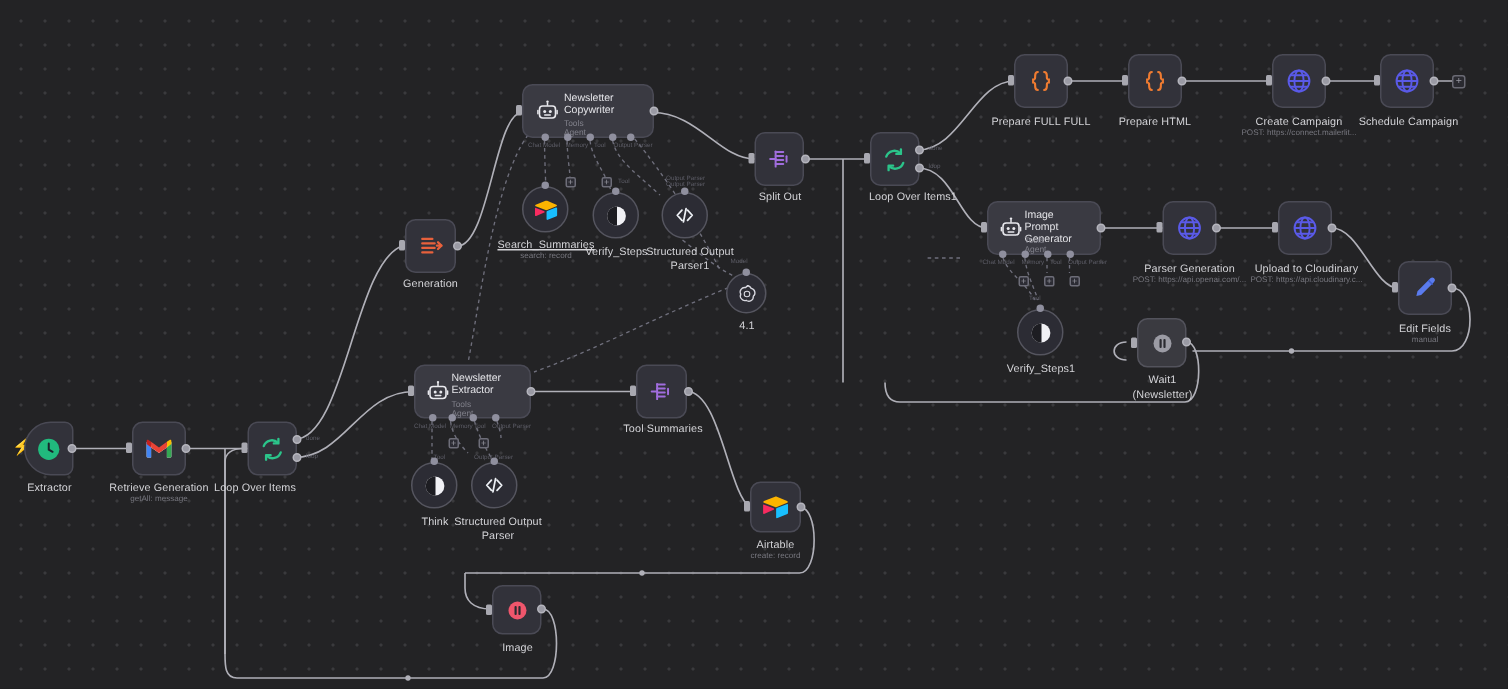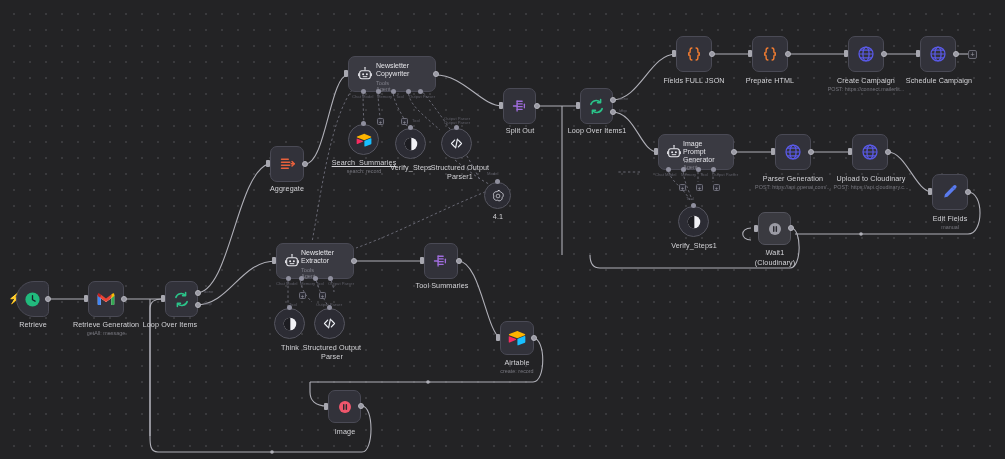--- a/index.html
+++ b/index.html
@@ -168,21 +168,21 @@
 
 <div class="node">
   <div class="bolt" style="left:8px; top:293px;">⚡</div>
   <div class="box trigger-box" style="left:16px; top:281px; width:33px; height:36px;">
     <svg class="ic" width="17" height="17" viewBox="0 0 24 24">
       <circle cx="12" cy="12" r="10" fill="#21ba7d"></circle>
       <path d="M12 6.6v5.7l3.6 2.1" stroke="#18232a" stroke-width="1.9" fill="none" stroke-linecap="round"></path>
     </svg>
   </div>
   <div class="port" style="left:45px; top:296px;"></div>
-  <div class="lbl" style="left:2px; top:320px; width:62px;">Retrieve</div>
+  <div class="lbl" style="left:2px; top:320px; width:62px;">Extractor</div>
 </div>
 
 <div class="node">
   <div class="box" style="left:88px; top:281px; width:36px; height:36px;">
     <svg class="ic" width="18" height="14" viewBox="0 0 24 18">
       <path d="M1 3.3 12 11 23 3.3V16a1 1 0 0 1-1 1h-3V8l-7 5-7-5v9H2a1 1 0 0 1-1-1z" fill="#ffffff"></path>
       <path d="M1 3.3V16a1 1 0 0 0 1 1h3V8z" fill="#4285f4"></path>
       <path d="M23 3.3V16a1 1 0 0 1-1 1h-3V8z" fill="#34a853"></path>
       <path d="M1 2.2C1 1.4 1.9.9 2.6 1.4L5 3.1V8L1 5z" fill="#c5221f"></path>
       <path d="M23 2.2c0-.8-.9-1.3-1.6-.8L19 3.1V8l4-3z" fill="#fbbc04"></path>
@@ -215,21 +215,21 @@
     <svg class="ic" width="17" height="15" viewBox="0 0 22 20">
       <g stroke="#e8613c" stroke-width="2" stroke-linecap="round">
         <path d="M3 3h9M3 7h11M3 11h11M3 15h9"></path>
         <path d="M16 9h4"></path>
       </g>
       <path d="M17 6l3 3-3 3" fill="none" stroke="#e8613c" stroke-width="2" stroke-linecap="round" stroke-linejoin="round"></path>
     </svg>
   </div>
   <div class="port in" style="left:266px; top:160px;"></div>
   <div class="port" style="left:302px; top:161px;"></div>
-  <div class="lbl" style="left:254px; top:184px; width:66px;">Aggregate</div>
+  <div class="lbl" style="left:254px; top:184px; width:66px;">Generation</div>
 </div>
 
 <div class="node">
   <div class="box wide" style="left:348px; top:56px; width:88px; height:36px;">
     <svg class="ic" style="margin-left:8px;" width="16" height="16" viewBox="0 0 24 24">
       <rect x="4" y="7" width="16" height="12" rx="3.2" fill="none" stroke="#e9e9ee" stroke-width="1.6"></rect>
       <circle cx="9.2" cy="12.4" r="1.5" fill="#e9e9ee"></circle>
           <circle cx="14.8" cy="12.4" r="1.5" fill="#e9e9ee"></circle>
       <path d="M9.2 16h5.6" stroke="#e9e9ee" stroke-width="1.4" stroke-linecap="round"></path>
       <path d="M12 3.2v3.6" stroke="#e9e9ee" stroke-width="1.5"></path>
@@ -327,33 +327,33 @@
     <svg class="ic" width="17" height="17" viewBox="0 0 24 24">
       <path d="M4 9a8 8 0 0 1 13.3-3M20 15A8 8 0 0 1 6.7 18" stroke="#2bc48a" stroke-width="2.2" fill="none" stroke-linecap="round"></path>
       <path d="M17.8 2.2V6.5h-4.3M6.2 21.8v-4.3h4.3" stroke="#2bc48a" stroke-width="2.2" fill="none" stroke-linecap="round" stroke-linejoin="round"></path>
     </svg>
   </div>
   <div class="port in" style="left:576px; top:102px;"></div>
   <div class="port" style="left:610px; top:97px;"></div>
   <div class="port" style="left:610px; top:109px;"></div>
   <div class="tinylbl" style="left:619px; top:96px;">done</div>
   <div class="tinylbl" style="left:619px; top:108px;">loop</div>
-  <div class="lbl" style="left:556px; top:126px; width:82px;">Loop Over Items1</div>
+  <div class="lbl" style="left:556px; top:126px; width:82px;text-align:right;">Loop Over Items1</div>
 </div>
 
 <div class="node">
   <div class="box" style="left:676px; top:36px; width:36px; height:36px;">
     <svg class="ic" width="18" height="18" viewBox="0 0 24 24">
       <path d="M9.2 4c-2.2 0-2.4 1.5-2.4 3.4s.2 3.3-1.8 3.3v2.6c2 0 1.8 1.4 1.8 3.3S7 20 9.2 20" fill="none" stroke="#ef7b31" stroke-width="1.9" stroke-linecap="round"></path>
       <path d="M14.8 4c2.2 0 2.4 1.5 2.4 3.4s-.2 3.3 1.8 3.3v2.6c-2 0-1.8 1.4-1.8 3.3S17 20 14.8 20" fill="none" stroke="#ef7b31" stroke-width="1.9" stroke-linecap="round"></path>
     </svg>
   </div>
   <div class="port in" style="left:672px; top:50px;"></div>
   <div class="port" style="left:709px; top:51px;"></div>
-  <div class="lbl" style="left:650px; top:76px; width:88px;">Fields FULL JSON</div>
+  <div class="lbl" style="left:650px; top:76px; width:88px;">Prepare FULL FULL</div>
 </div>
 
 <div class="node">
   <div class="box" style="left:752px; top:36px; width:36px; height:36px;">
     <svg class="ic" width="18" height="18" viewBox="0 0 24 24">
       <path d="M9.2 4c-2.2 0-2.4 1.5-2.4 3.4s.2 3.3-1.8 3.3v2.6c2 0 1.8 1.4 1.8 3.3S7 20 9.2 20" fill="none" stroke="#ef7b31" stroke-width="1.9" stroke-linecap="round"></path>
       <path d="M14.8 4c2.2 0 2.4 1.5 2.4 3.4s-.2 3.3 1.8 3.3v2.6c-2 0-1.8 1.4-1.8 3.3S17 20 14.8 20" fill="none" stroke="#ef7b31" stroke-width="1.9" stroke-linecap="round"></path>
     </svg>
   </div>
   <div class="port in" style="left:748px; top:50px;"></div>
@@ -477,21 +477,21 @@
   <div class="box" style="left:758px; top:212px; width:33px; height:33px; background:#3a3a40; border-color:#53535c;">
     <svg class="ic" width="16" height="16" viewBox="0 0 24 24">
       <circle cx="12" cy="12" r="9" fill="#9b9ba4"></circle>
       <rect x="9" y="7.6" width="2.2" height="8.8" rx="1" fill="#2a2a30"></rect>
       <rect x="12.9" y="7.6" width="2.2" height="8.8" rx="1" fill="#2a2a30"></rect>
     </svg>
   </div>
   <div class="port in" style="left:754px; top:225px;"></div>
   <div class="port" style="left:788px; top:225px;"></div>
   <div class="lbl" style="left:742px; top:248px; width:66px;">Wait1</div>
-  <div class="lbl" style="left:736px; top:258px; width:78px;">(Cloudinary)</div>
+  <div class="lbl" style="left:736px; top:258px; width:78px;">(Newsletter)</div>
 </div>
 
 <div class="node">
   <div class="box wide" style="left:276px; top:243px; width:78px; height:36px;">
     <svg class="ic" style="margin-left:7px;" width="16" height="16" viewBox="0 0 24 24">
       <rect x="4" y="7" width="16" height="12" rx="3.2" fill="none" stroke="#e9e9ee" stroke-width="1.6"></rect>
       <circle cx="9.2" cy="12.4" r="1.5" fill="#e9e9ee"></circle>
           <circle cx="14.8" cy="12.4" r="1.5" fill="#e9e9ee"></circle>
       <path d="M9.2 16h5.6" stroke="#e9e9ee" stroke-width="1.4" stroke-linecap="round"></path>
       <path d="M12 3.2v3.6" stroke="#e9e9ee" stroke-width="1.5"></path>

